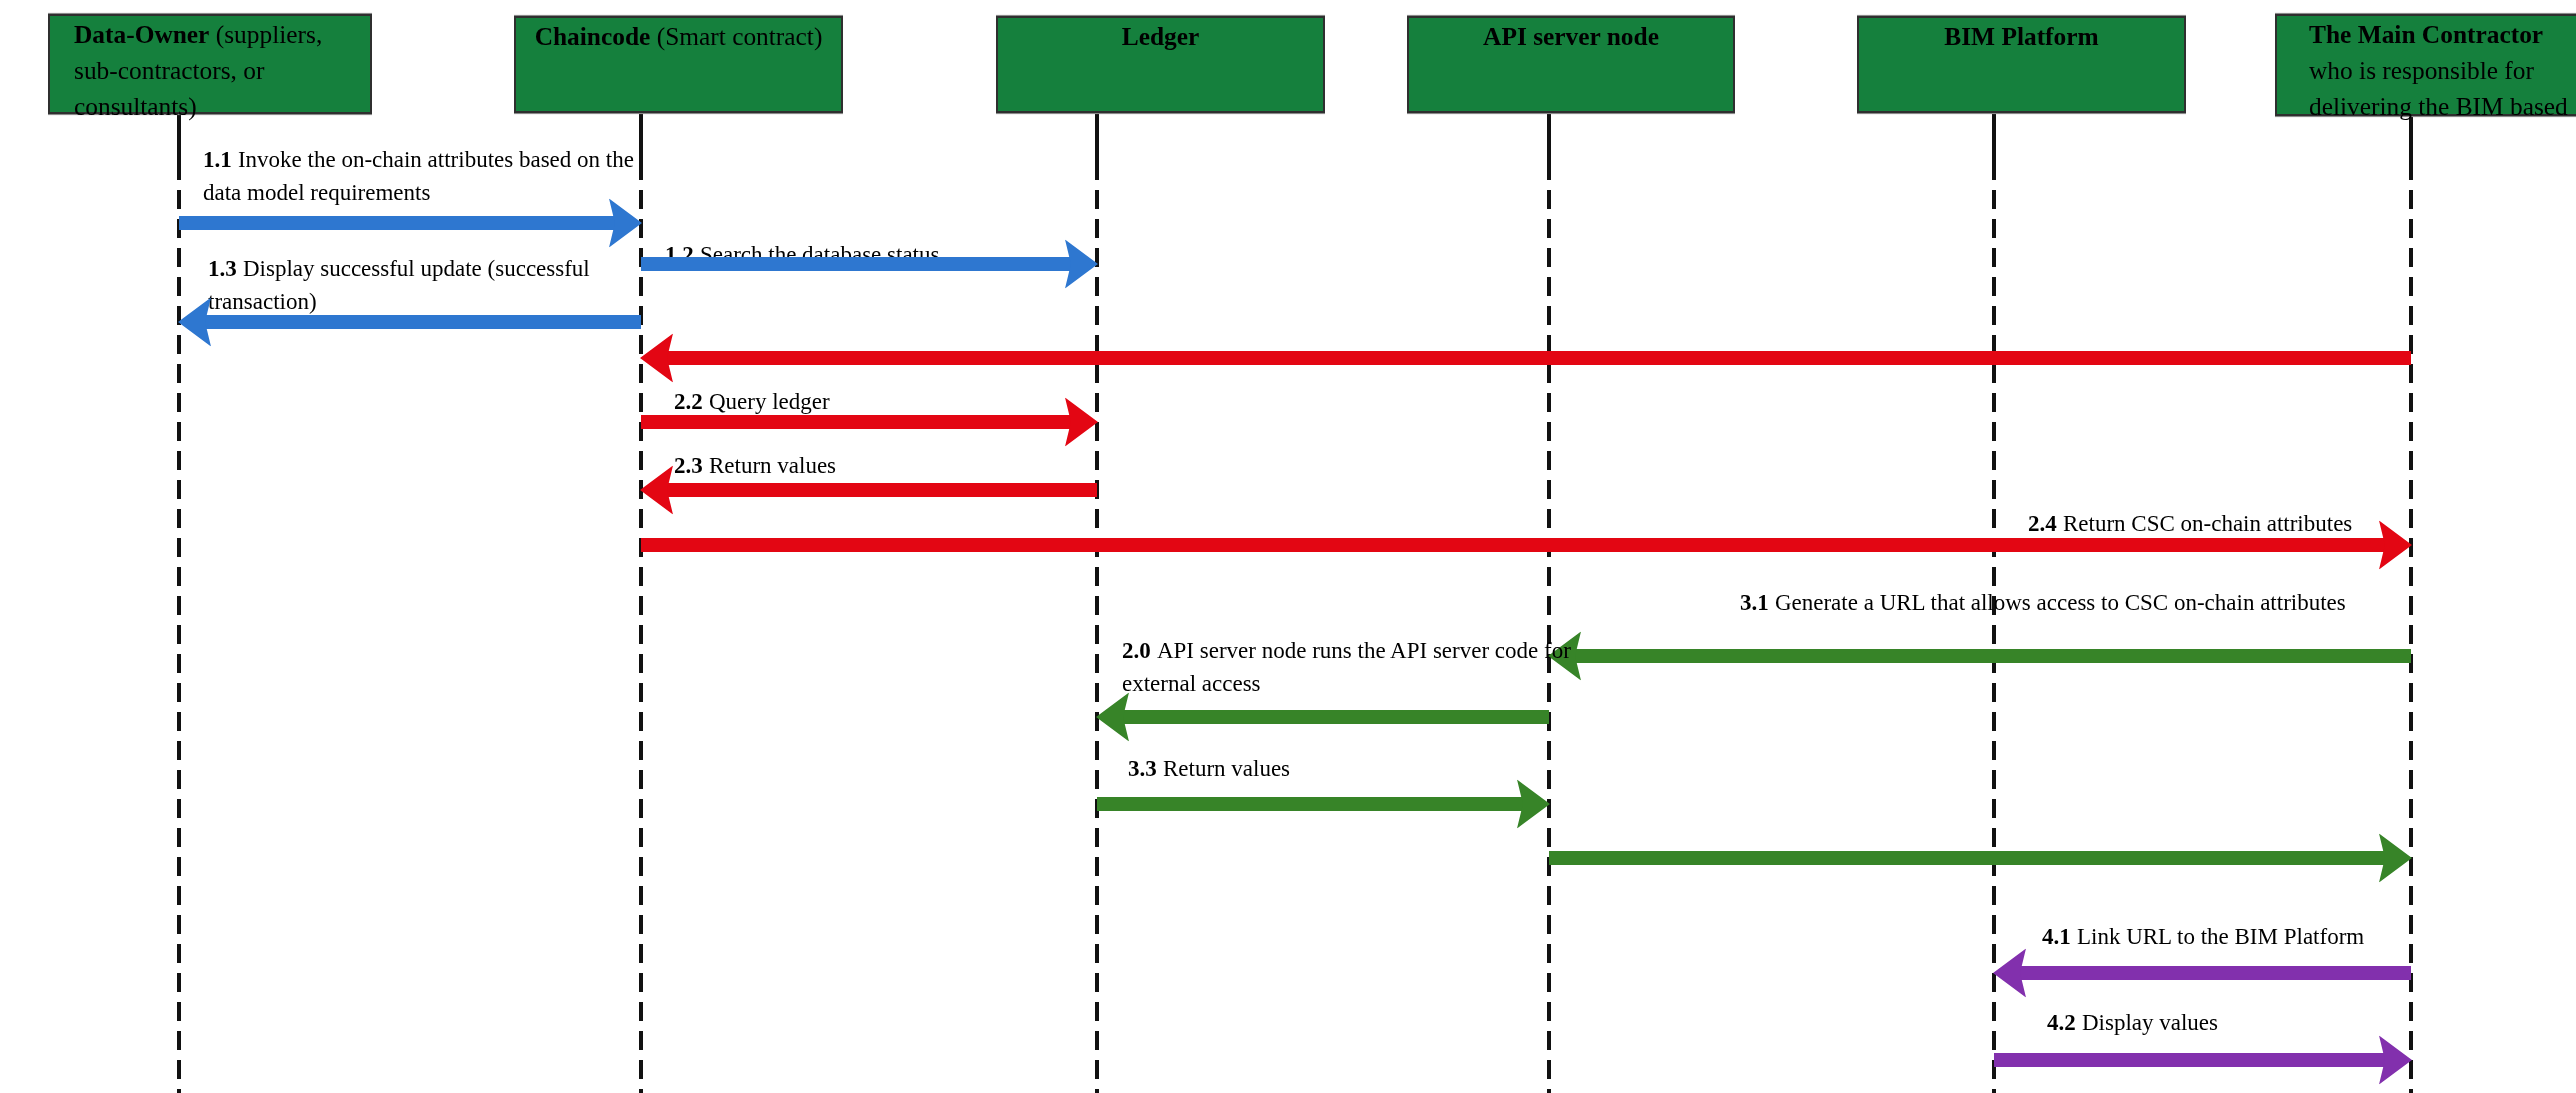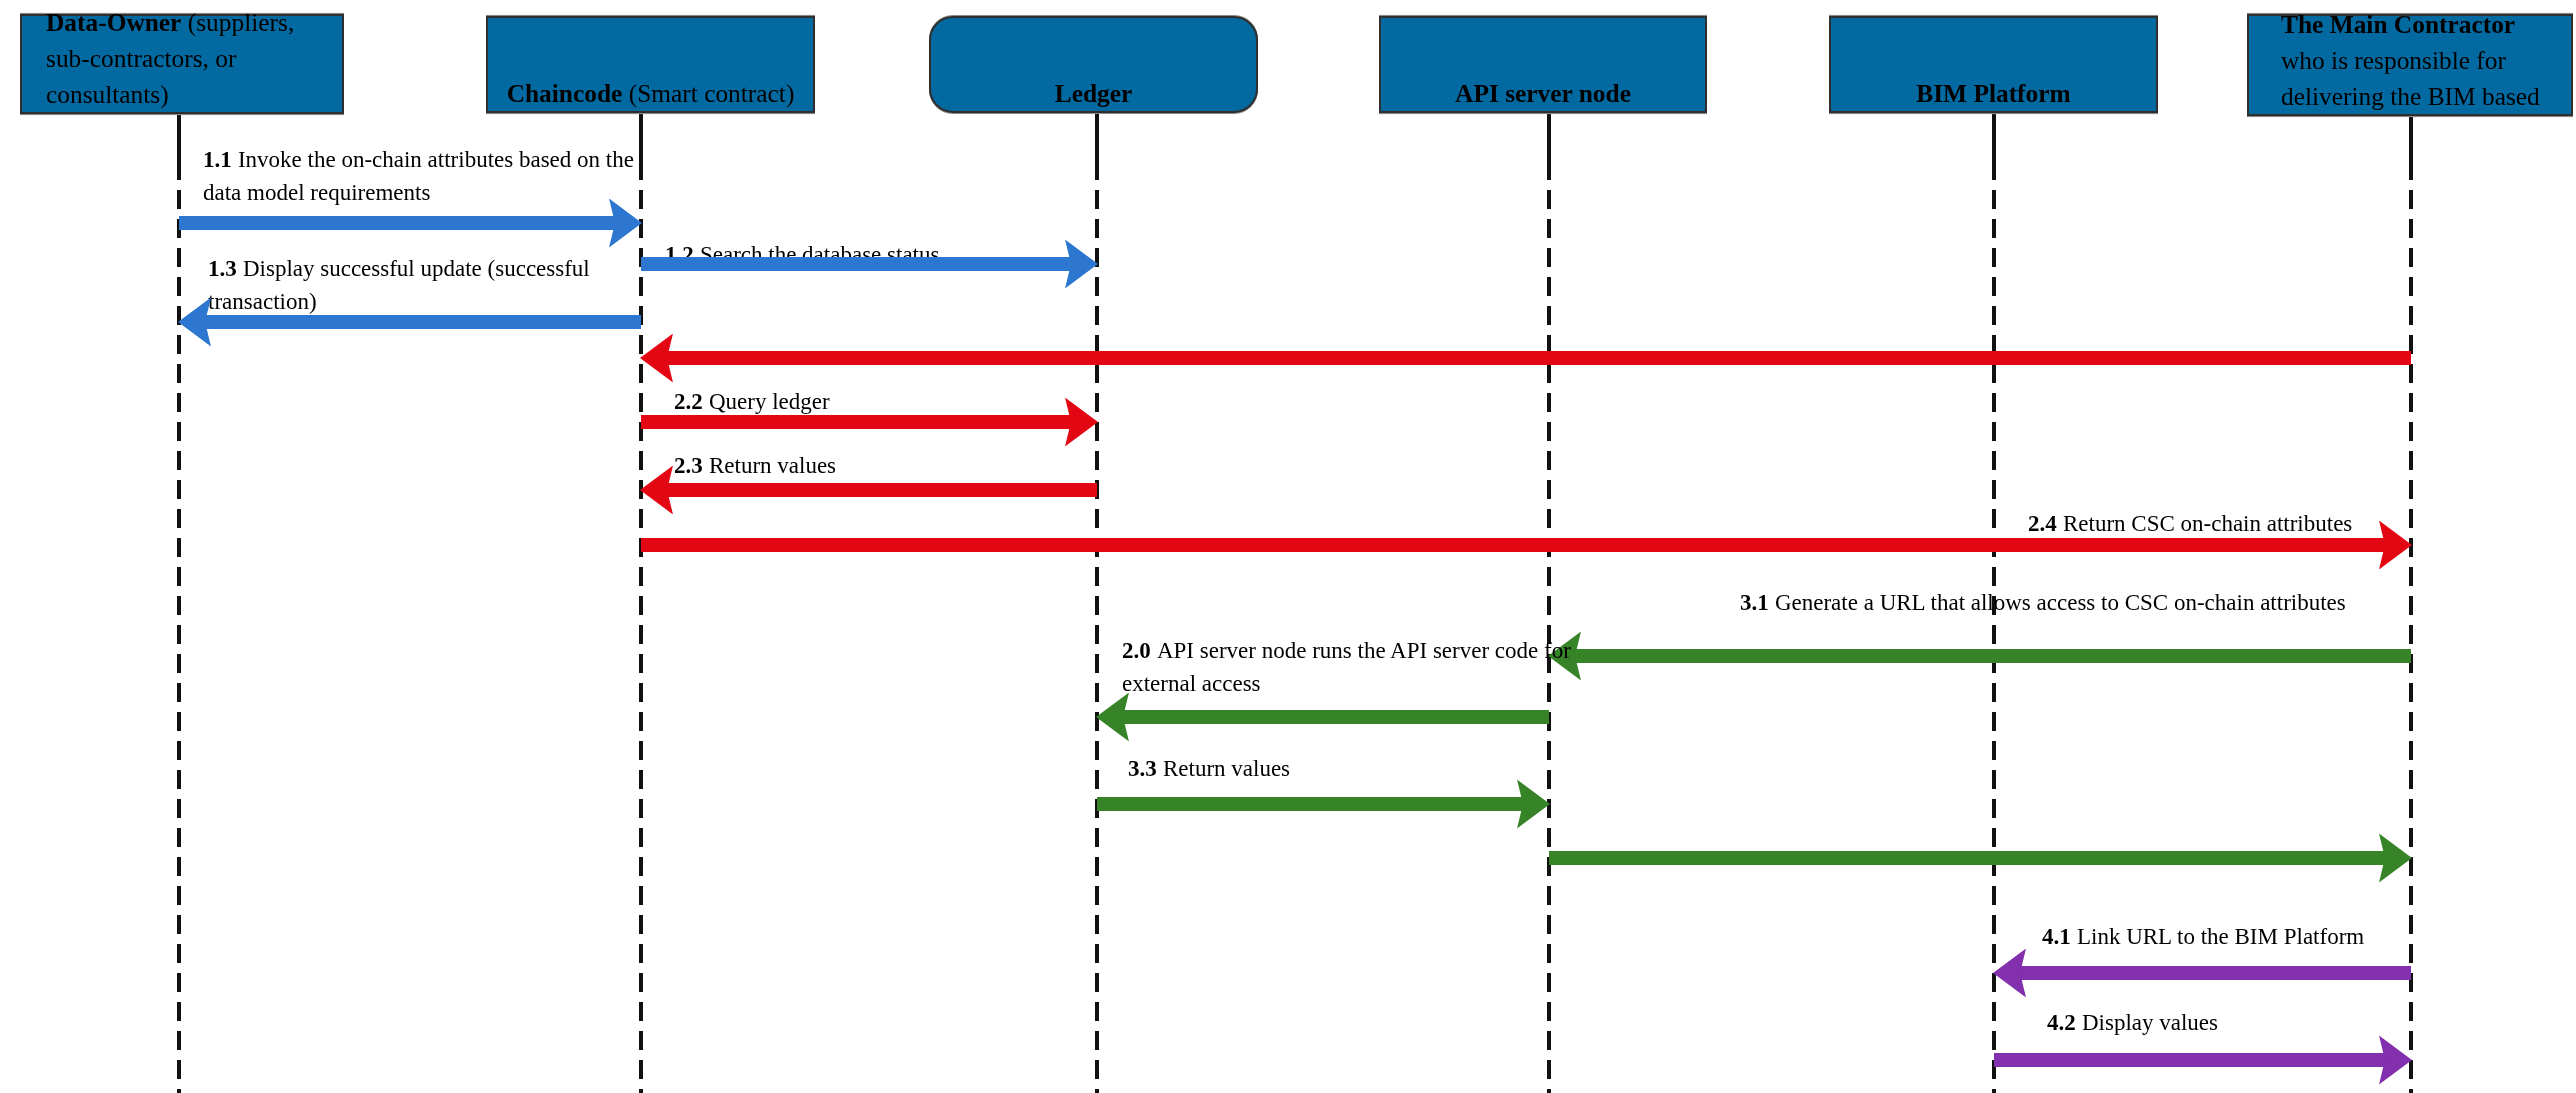--- a/index.html
+++ b/index.html
@@ -6,24 +6,24 @@
     --blue:#2E77D0; --red:#E30613; --green:#378428; --purple:#8230AD; --ink:#111111;
   }
   html,body{margin:0;padding:0;background:#ffffff;}
   #canvas{
     position:relative; width:2576px; height:1093px; background:#ffffff;
     font-family:"Liberation Serif","DejaVu Serif",serif; color:#000;
     overflow:hidden;
   }
   
   .actor-box{
-    position:absolute; box-sizing:border-box; background:#0369a1;
+    position:absolute; box-sizing:border-box; background:#15803d;
     border:2.8px solid #2f2f2f; box-shadow:0 1.1px 0 #8a8a8a, 0 -1.1px 0 #8a8a8a;
-    display:flex; flex-direction:column; justify-content:flex-end;
-    font-size:25.4px; line-height:1.42;
+    display:flex; flex-direction:column; justify-content:flex-start;
+    font-size:25.4px; line-height:1.42;margin-left:28px;
   }
   .actor-box .actor-name{font-weight:bold;}
   .actor-box.centered{align-items:center; text-align:center;}
   .actor-text{padding:0 8px 0 24px;}
   .actor-text-mc{padding:0 5.6px 0 32px;}
   .actor-text-mc .actor-name{display:block;}
   .actor-text-mc .actor-desc{display:block; max-width:265px;}
   
   .stub{position:absolute; width:4px; background:var(--ink);}
   .lifeline{
@@ -68,21 +68,21 @@
   <div class="lifeline" style="left:2409px;top:161px;height:933px;"></div>
 
   <div class="actor-box" style="left:20px;top:14px;width:324px;height:100px;">
     <div class="actor-text"><span class="actor-name">Data-Owner</span> <span class="actor-desc">(suppliers, sub-contractors, or consultants)</span></div>
   </div>
 
   <div class="actor-box centered" style="left:486px;top:16px;width:329px;height:97px;">
     <div><span class="actor-name">Chaincode</span> <span class="actor-desc">(Smart contract)</span></div>
   </div>
 
-  <div class="actor-box centered" style="left:929px;top:16px;width:329px;height:97px;border-radius:24px;">
+  <div class="actor-box centered" style="left:968px;top:16px;width:329px;height:97px;">
     <div><span class="actor-name">Ledger</span></div>
   </div>
 
   <div class="actor-box centered" style="left:1379px;top:16px;width:328px;height:97px;">
     <div><span class="actor-name">API server node</span></div>
   </div>
 
   <div class="actor-box centered" style="left:1829px;top:16px;width:329px;height:97px;">
     <div><span class="actor-name">BIM Platform</span></div>
   </div>

